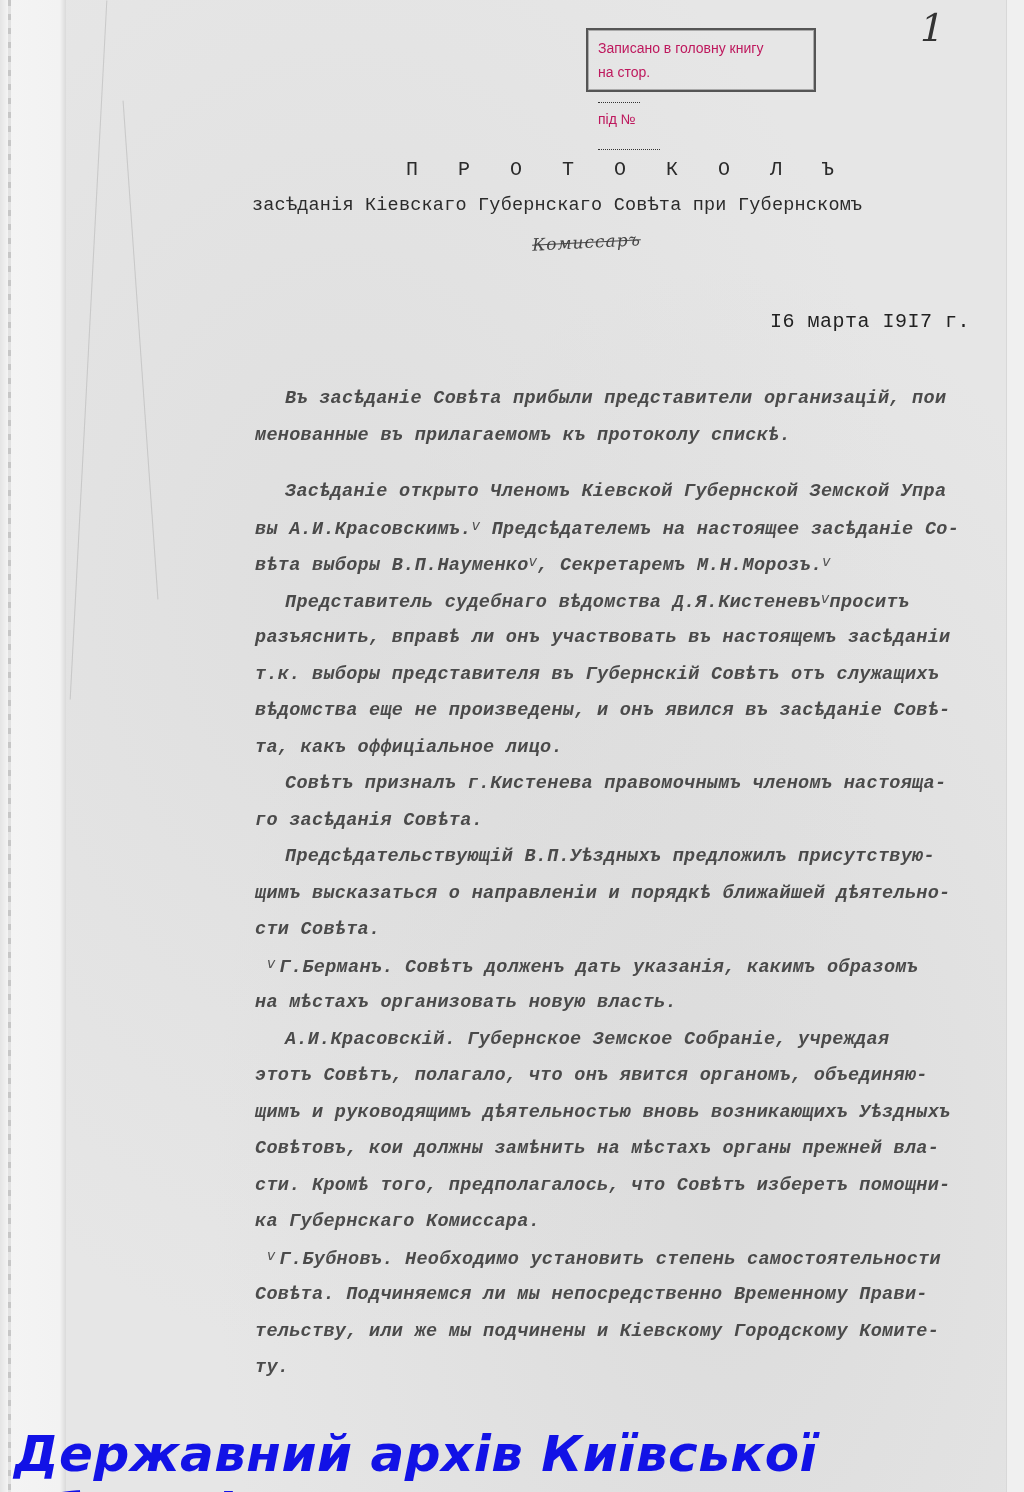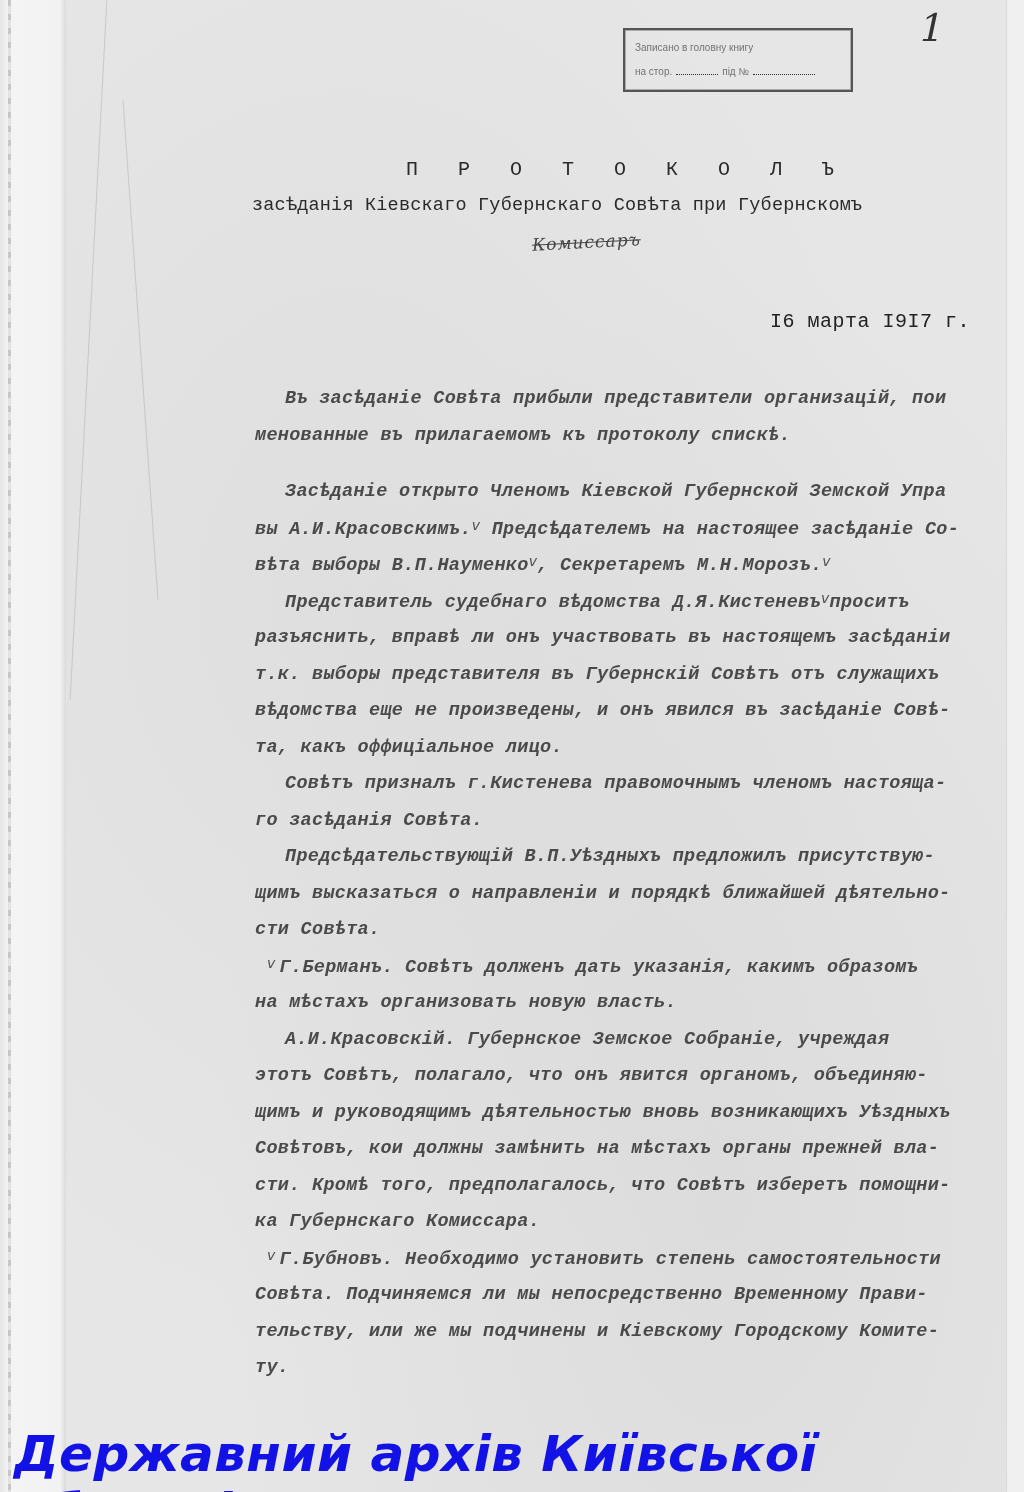--- a/index.html
+++ b/index.html
@@ -28,24 +28,24 @@
     .right-strip {
       position: absolute; left: 1006px; top: 0; width: 18px; height: 1492px;
       background: #f0f0f0; border-left: 1px solid #d8d8d8;
     }
     .crease {
       position: absolute; background: rgba(120,120,120,.25);
     }
     .stamp {
       position: absolute; left: 586px; top: 28px; width: 230px; height: 64px;
       border: 2px solid #555; box-shadow: inset 0 0 0 1px #aaa;
-      font-family: "Liberation Sans", sans-serif; font-size: 10px; color: #737373;
-      padding: 6px 10px; box-sizing: border-box; line-height: 24px; margin-left: 37px;
+      font-family: "Liberation Sans", sans-serif; font-size: 14px; color: #be185d;
+      padding: 6px 10px; box-sizing: border-box; line-height: 24px;
     }
-    .stamp .line2 { display: flex; gap: 4px; }
+    .stamp .line2 { display: flex; gap: 4px; flex-direction: column; }
     .dots { border-bottom: 1px dotted #333; display: inline-block; height: 14px; }
     .page-num {
       position: absolute; left: 920px; top: 6px; font-family: "DejaVu Serif", serif;
       font-size: 38px; color: #333; transform: skewX(-12deg); font-weight: 300;
     }
     .title {
       position: absolute; left: 406px; top: 158px; font-size: 20px;
       letter-spacing: 14px; color: #2b2b2b;
     }
     .subtitle {

